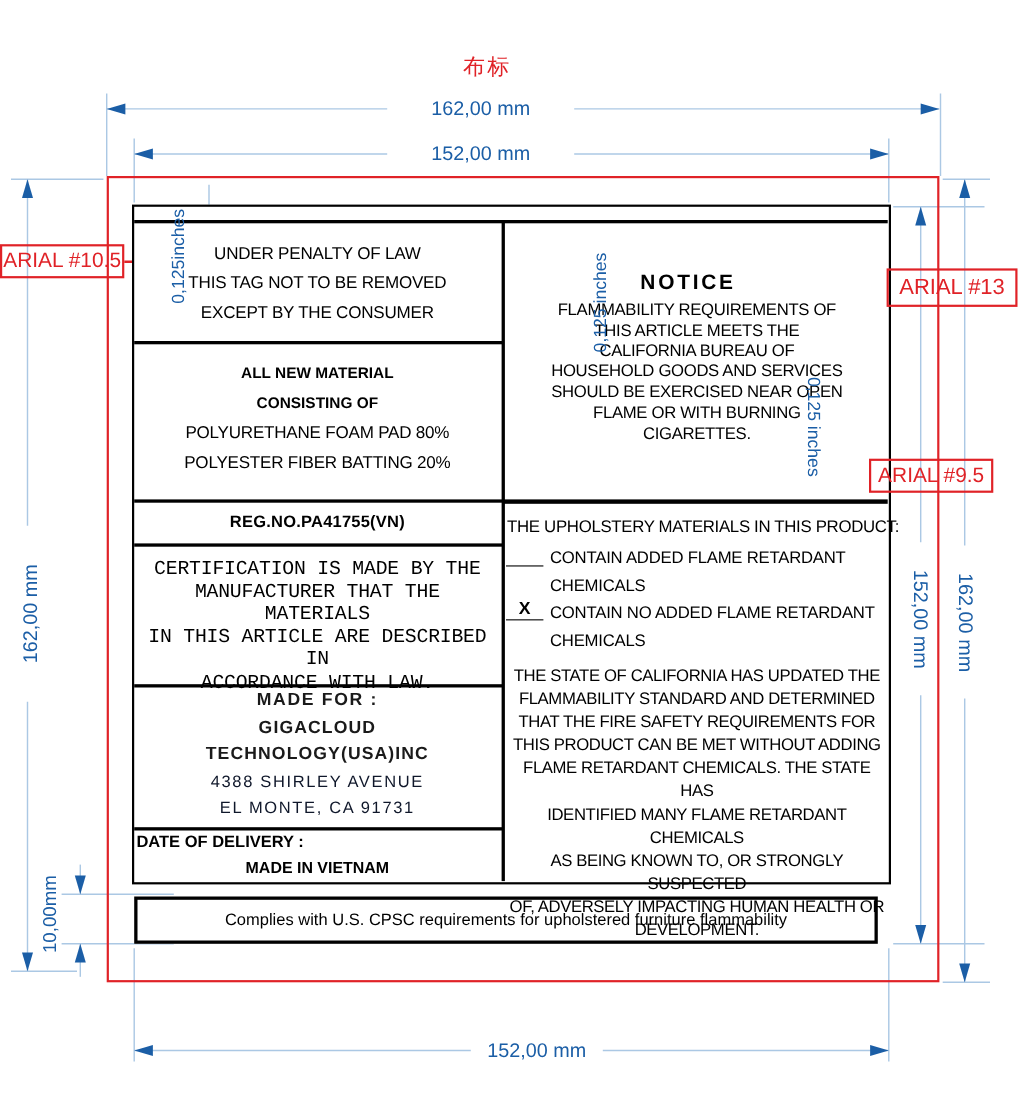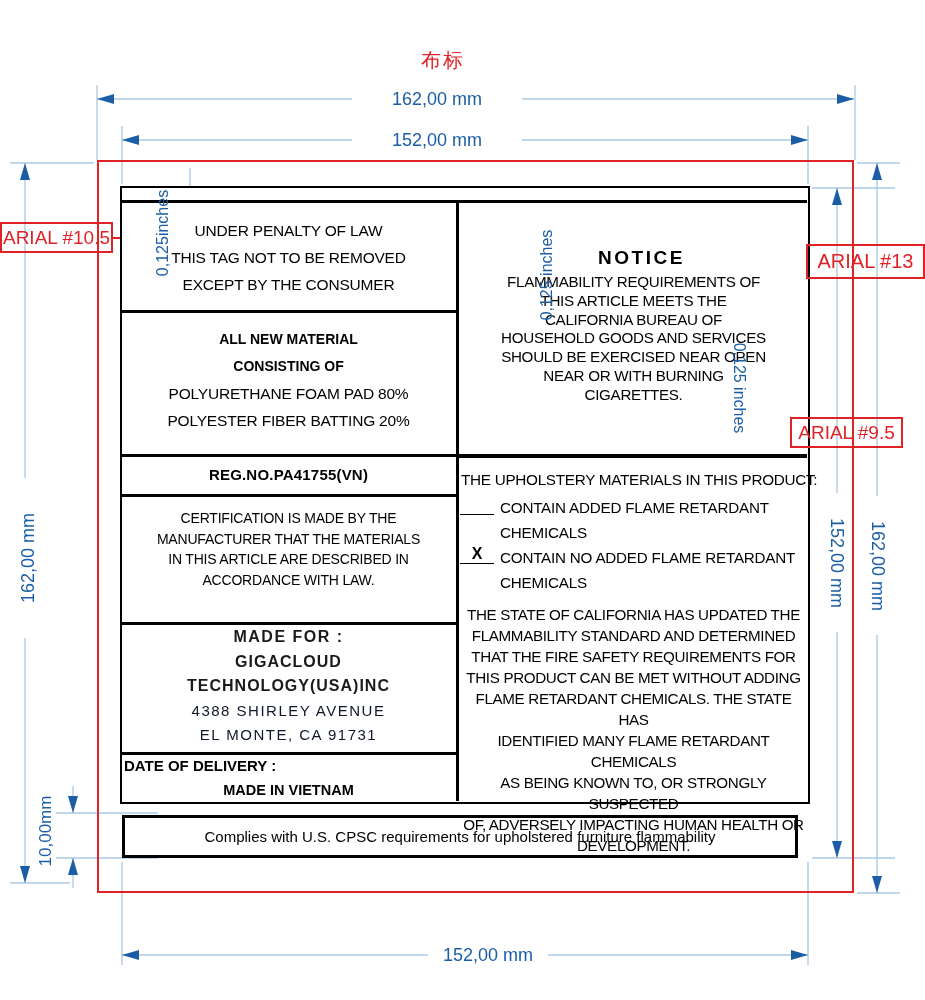--- a/index.html
+++ b/index.html
@@ -22,21 +22,21 @@
   .callout{position:absolute;border:2px solid #e02227;box-sizing:border-box;
       display:flex;align-items:center;justify-content:center;color:#e02227;
       font-size:19px;white-space:nowrap;z-index:5;background:transparent;}
   
   .ltxt{position:absolute;color:#000;z-index:5;}
   .center{text-align:center;}
   .penalty{font-weight:normal;font-size:15.5px;line-height:27px;letter-spacing:-0.2px;}
   .mat-h{font-weight:bold;font-size:14px;line-height:27px;}
   .mat-i{font-size:15.5px;line-height:27px;letter-spacing:-0.2px;}
   .reg{font-weight:bold;font-size:15px;letter-spacing:0.2px;}
-  .cert{font-size:14px;line-height:20.5px;letter-spacing:-0.2px;}
+  .cert{font-size:18px;line-height:20.5px;letter-spacing:-0.2px;font-family:Liberation Mono, monospace;}
   .mf-h{font-weight:bold;font-size:16px;line-height:24.5px;letter-spacing:1.5px;color:#1a1a1a;}
   .mf-c{font-weight:bold;font-size:16px;line-height:24.5px;letter-spacing:1px;color:#1a1a1a;}
   .mf-a{font-size:15px;line-height:24.5px;letter-spacing:1.5px;color:#0f172a;}
   .dlv{font-size:15px;font-weight:600;}
   .viet{font-weight:bold;font-size:14.5px;}
   .notice-h{font-weight:bold;font-size:19px;letter-spacing:2.5px;}
   .notice-b{font-size:15.2px;line-height:18.8px;letter-spacing:-0.3px;}
   .uph-h{font-size:15.3px;letter-spacing:-0.3px;white-space:nowrap;}
   .uph-l{font-size:15.2px;letter-spacing:-0.2px;white-space:nowrap;}
   .mark{border-bottom:1.6px solid #000;text-align:center;font-weight:bold;font-size:15px;}
@@ -187,28 +187,28 @@
   <div class="mf-h">MADE FOR :</div>
   <div class="mf-c">GIGACLOUD</div>
   <div class="mf-c">TECHNOLOGY(USA)INC</div>
   <div class="mf-a">4388 SHIRLEY AVENUE</div>
   <div class="mf-a">EL MONTE, CA 91731</div>
 </div>
 
 <div class="ltxt dlv" style="left:124px;top:757px;">DATE OF DELIVERY :</div>
 <div class="ltxt center viet" style="left:125px;top:782px;width:327px;">MADE IN VIETNAM</div>
 
-<div class="ltxt center notice-h" style="left:460px;top:247px;width:331px;padding-left:16px;">NOTICE</div>
+<div class="ltxt center notice-h" style="left:460px;top:247px;width:331px;">NOTICE</div>
 <div class="ltxt center notice-b" style="left:460px;top:273px;width:347px;">
   <div>FLAMMABILITY REQUIREMENTS OF</div>
   <div>THIS ARTICLE MEETS THE</div>
   <div>CALIFORNIA BUREAU OF</div>
   <div>HOUSEHOLD GOODS AND SERVICES</div>
   <div>SHOULD BE EXERCISED NEAR OPEN</div>
-  <div>NEAR OR WITH BURNING</div>
+  <div>FLAME OR WITH BURNING</div>
   <div>CIGARETTES.</div>
 </div>
 
 <div class="ltxt uph-h" style="left:461px;top:471px;">THE UPHOLSTERY MATERIALS IN THIS PRODUCT:</div>
 
 <div class="ltxt mark" style="left:460px;top:497px;width:34px;height:17px;"></div>
 <div class="ltxt uph-l" style="left:500px;top:499px;">CONTAIN ADDED FLAME RETARDANT</div>
 <div class="ltxt uph-l" style="left:500px;top:524px;">CHEMICALS</div>
 
 <div class="ltxt mark" style="left:460px;top:545px;width:34px;height:18px;font-size:16px;">X</div>

